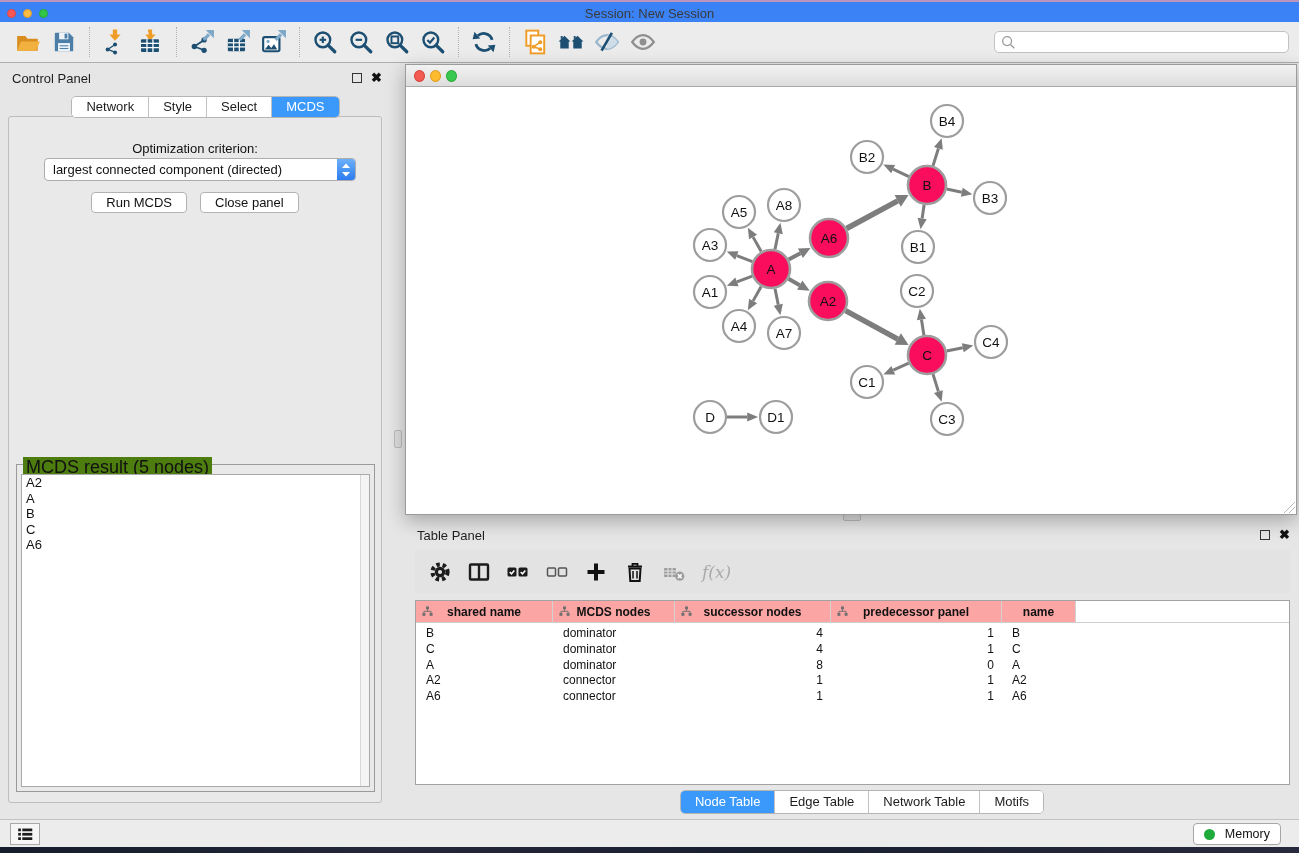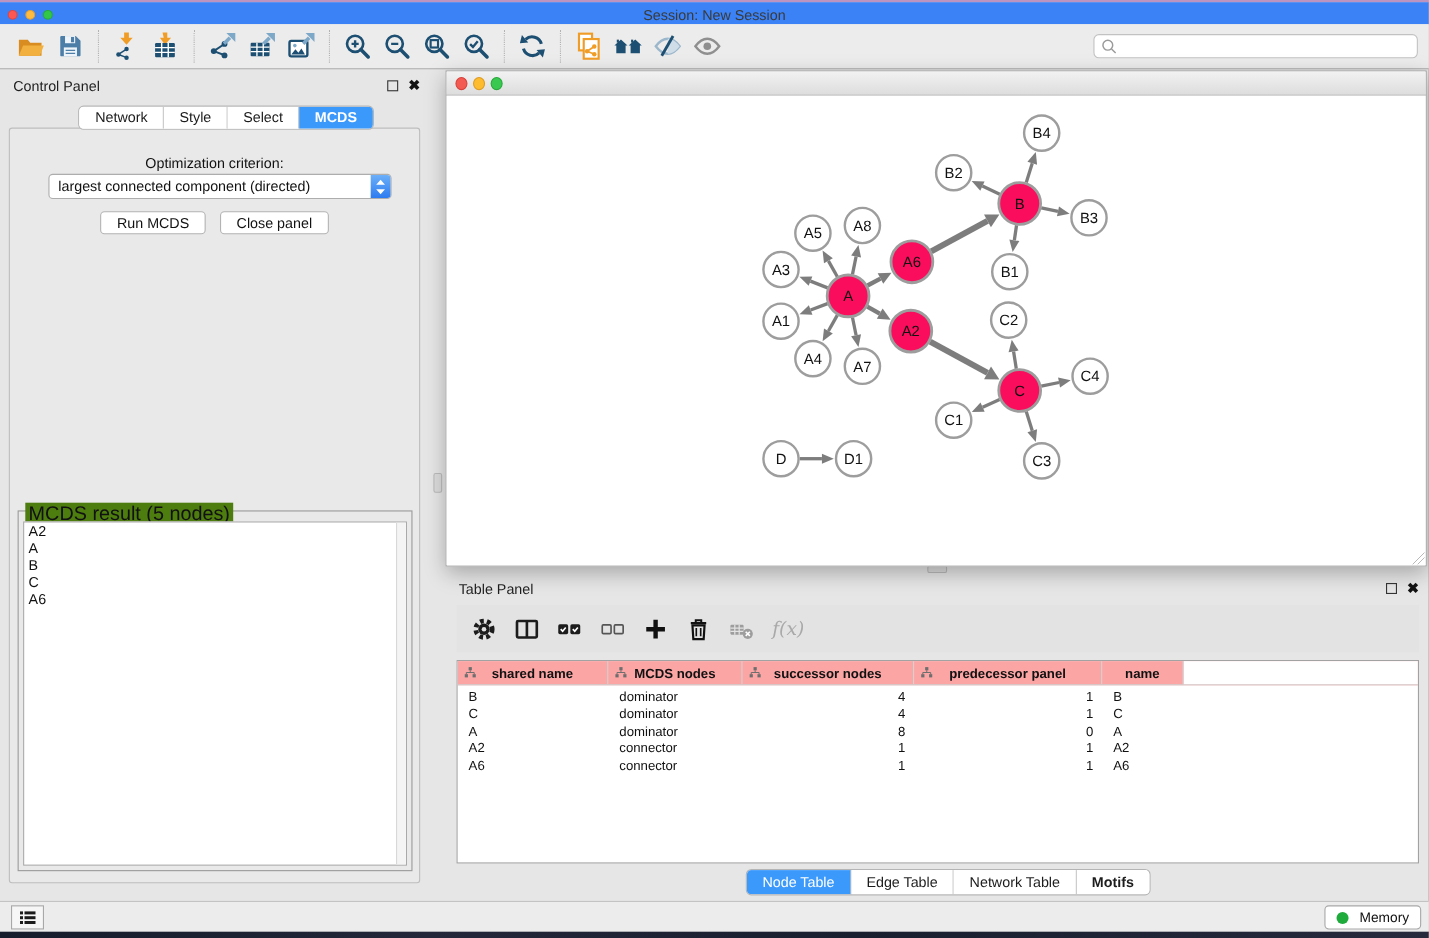--- a/index.html
+++ b/index.html
@@ -31,21 +31,21 @@
   .panel-head { position:absolute; left:0; top:0; width:100%; height:30px; display:flex; align-items:center; }
   .panel-title { font-size:13px; color:#1e1e1e; margin-left:12px; }
   .panel-icons { margin-left:auto; margin-right:9px; display:flex; gap:9px; align-items:center; }
   .ic-float { width:10px; height:10px; border:1.5px solid #333; }
   .ic-close { font-size:13px; font-weight:bold; color:#111; line-height:10px; }
 
   .cp-tabs { position:absolute; top:33px; left:0; width:100%; display:flex; justify-content:center; z-index:2; }
   .seg-group { display:flex; border:1px solid #b5b5b5; border-radius:5px; overflow:hidden; background:#fff;margin-left:20px; }
   .seg { padding:0 14px; height:20px; line-height:20px; font-size:13px; color:#1c1c1c; background:#fff;
          border-right:1px solid #c2c2c2; }
-  .seg:last-child { border-right:none;font-weight:bold; }
+  .seg:last-child { border-right:none; }
   .seg.active { background:#3b99fc; color:#fff; }
 
   .cp-body { position:absolute; left:8px; top:53px; right:9px; bottom:16px; background:#e9e9e9;
              border:1px solid #bdbdbd; border-radius:3px; }
   .opt-label { position:absolute; top:24px; left:0; right:0; text-align:center; font-size:13px; color:#111; }
   .dropdown { position:absolute; top:41px; left:35px; width:312px; height:23px; background:#fff;
               border:1px solid #adadad; border-radius:4px; display:flex; align-items:center; }
   .dropdown .val { flex:1; font-size:13px; padding-left:8px; color:#111; white-space:nowrap; overflow:hidden; }
   .dd-spin { width:18px; height:21px; border-radius:0 3px 3px 0; background:linear-gradient(#6cb0f9,#2d7cf0);
              display:flex; align-items:center; justify-content:center; }
@@ -98,21 +98,21 @@
   .dt-cell { overflow:hidden; white-space:nowrap; }
 
   .tp-tabs { position:absolute; left:0; right:0; top:270px; display:flex; justify-content:center; }
   .tp-tabs .seg { height:22px; line-height:22px; }
 
   
   .statusbar { position:absolute; left:0; top:819px; width:100%; height:28px; background:#ececec;
                border-top:1px solid #c3c3c3; }
   .list-btn { position:absolute; left:10px; top:3px; width:30px; height:22px; background:#f6f6f6;
               border:1px solid #a8a8a8; display:flex; align-items:center; justify-content:center; }
-  .memory-btn { position:absolute; right:7px; top:3px; height:22px; background:#fff; border:1px solid #a7a7a7;
+  .memory-btn { position:absolute; right:18px; top:3px; height:22px; background:#fff; border:1px solid #a7a7a7;
                 border-radius:4px; display:flex; align-items:center; gap:10px; padding:0 10px; font-size:12.5px; color:#111;text-align:right; }
   .mem-dot { width:11px; height:11px; border-radius:50%; }
   .wallpaper-strip { position:absolute; left:0; bottom:0; width:100%; height:6px;
                      background:linear-gradient(90deg,#161c2c,#232739 30%,#1a1f30 60%,#262a3c); }
 </style>
 </head>
 <body>
 
 <div class="screen">
 

